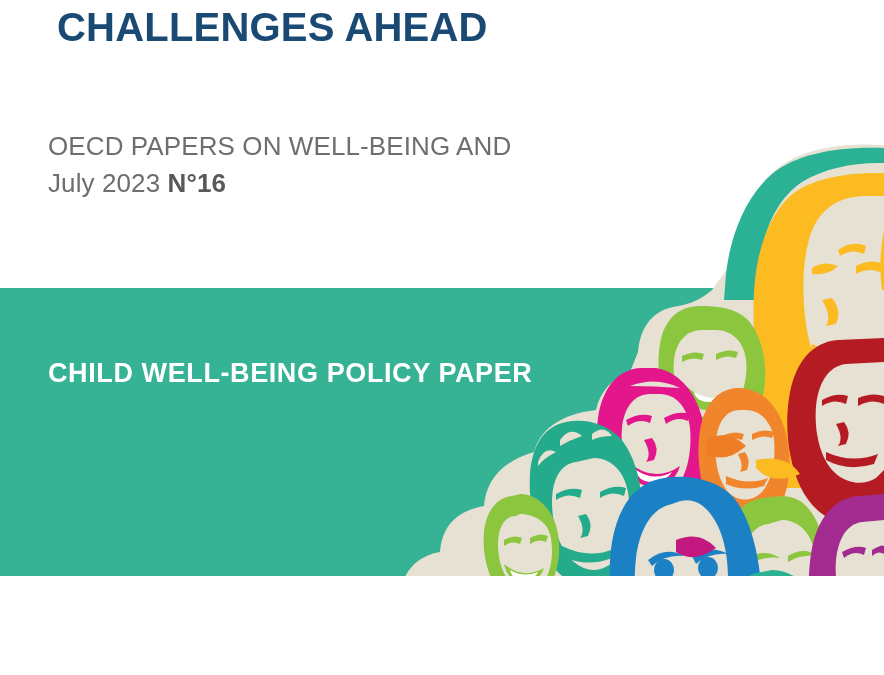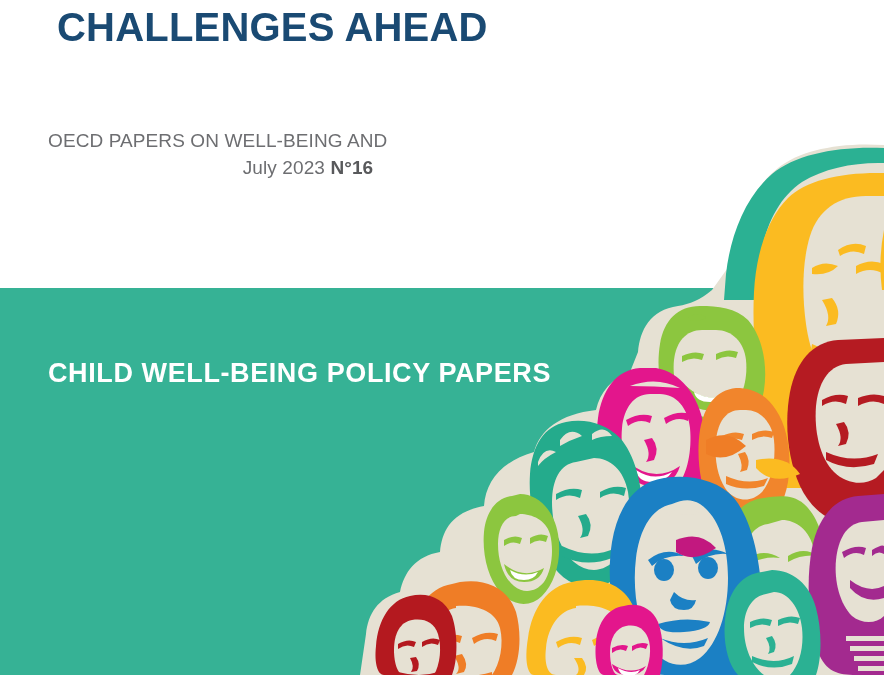--- a/index.html
+++ b/index.html
@@ -8,21 +8,21 @@
     padding: 0;
     background: #ffffff;
   }
   body {
     font-family: "Liberation Sans", sans-serif;
     -webkit-font-smoothing: antialiased;
   }
   #cover {
     position: relative;
     width: 884px;
-    height: 675px;
+    height: 576px;
     overflow: hidden;
     background: #ffffff;
     text-decoration: underline;
   }
 
   
   .teal-band {
     position: absolute;
     left: 0;
     top: 288px;
@@ -42,26 +42,26 @@
     color: #1a4a73;
     line-height: 1.18;
     white-space: nowrap;
   }
   .series-block {
     position: absolute;
     left: 48px;
     top: 128px;
     width: 520px;
     color: #6d6e71;
-    font-size: 19px;
+    font-size: 26px;
     line-height: 1.42;
     letter-spacing: 0.1px;
   }
   .series-line { display: block; }
-  .issue-line { display: block; text-align: center; }
+  .issue-line { display: block; }
   .issue-number {
     font-weight: bold;
     color: #58595b;
   }
   .paper-kicker {
     position: absolute;
     left: 48px;
     top: 358px;
     font-size: 27px;
     font-weight: bold;
@@ -90,21 +90,21 @@
 
   <div class="teal-band"></div>
 
   <div class="cover-title">CHALLENGES AHEAD</div>
 
   <div class="series-block">
     <span class="series-line">OECD PAPERS ON WELL-BEING AND</span>
     <span class="issue-line"><span>July 2023 </span><span class="issue-number">N°16</span></span>
   </div>
 
-  <div class="paper-kicker">CHILD WELL-BEING POLICY PAPERS</div>
+  <div class="paper-kicker">CHILD WELL-BEING POLICY PAPER</div>
 
   <div class="illustration">
     <svg width="884" height="675" viewBox="0 0 884 675" xmlns="http://www.w3.org/2000/svg" aria-hidden="true">
       <defs>
         <clipPath id="coverClip">
             <rect x="0" y="0" width="884" height="675"></rect>
           </clipPath>
       </defs>
       <g clip-path="url(#coverClip)">
 

